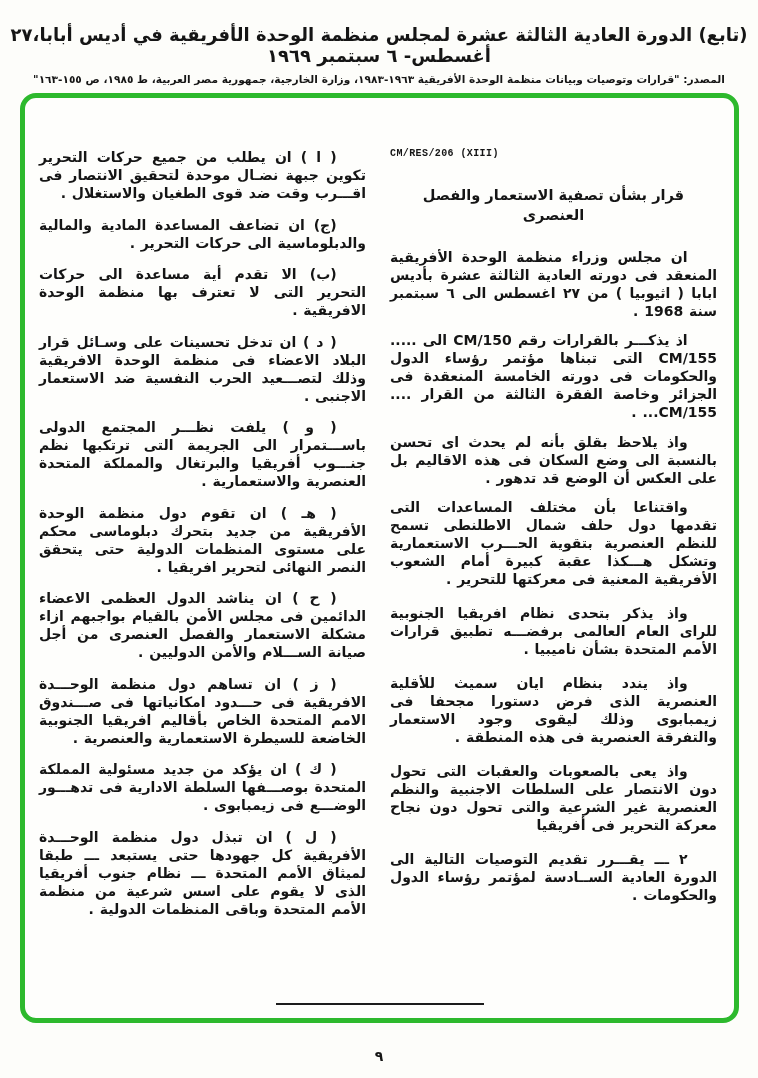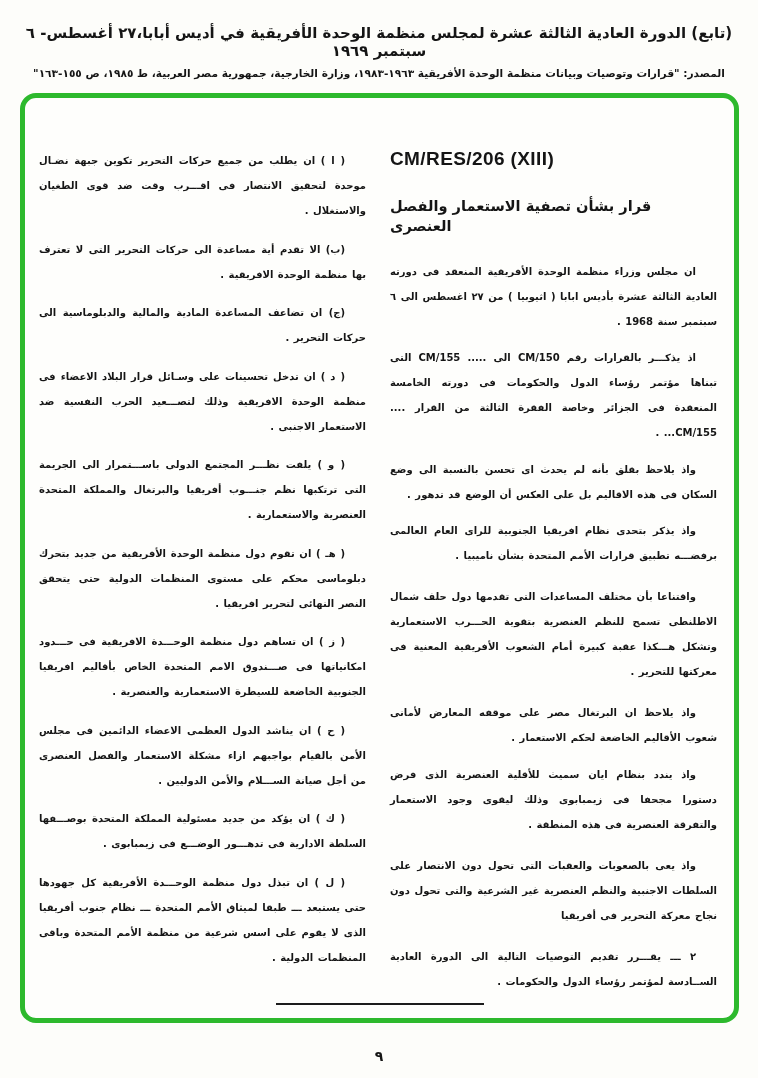--- a/index.html
+++ b/index.html
@@ -8,50 +8,50 @@
     background:#fdfdfa;
     font-family:"DejaVu Sans", sans-serif;
     color:#151515;
     position:relative;
     overflow:hidden;
   }
   .page { position:absolute; inset:0; }
 
   
   .hdr { padding-top:24px; text-align:center; direction:rtl; }
-  .hdr-line1 { font-size:15px; font-weight:800; letter-spacing:-0.2px; }
+  .hdr-line1 { font-size:18px; font-weight:800; letter-spacing:-0.2px; }
   .hdr-line2 { font-size:10.6px; font-weight:700; margin-top:7px; }
 
   
   .frame {
     position:absolute; left:20px; top:93px; width:719px; height:930px;
     border:5px solid var(--accent, #2db92d);
     border-radius:16px;
     background:#fefefc;
   }
   .cols {
     display:flex; direction:rtl; gap:24px;
     padding:50px 17px 0 14px;
     align-items:flex-start;
   }
   .col { width:333px; direction:rtl; }
 
   .ref {
     direction:ltr; text-align:left;
-    font-family:Liberation Sans, sans-serif;
-    font-size:19px; font-weight:700; letter-spacing:0.4px;
+    font-family:Liberation Mono, monospace;
+    font-size:10px; font-weight:700; letter-spacing:0.4px;
     margin:0 0 26px 0;
   }
   .title {
-    font-size:14.6px; font-weight:800; text-align:left;
+    font-size:14.6px; font-weight:800; text-align:center;
     margin:0 0 22px 0; line-height:1.4;
   }
   .col p {
-    font-size:10px; font-weight:700;
-    line-height:25px;
+    font-size:14px; font-weight:700;
+    line-height:18px;
     text-align:justify;
     text-indent:2.1em;
     margin:0 0 11.5px 0;
     word-spacing:1px;
   }
   .col-left p { margin-bottom:13.5px; }
   .col p.gap-lg { margin-bottom:16px; }
 
   .footnote-rule {
     position:absolute; bottom:13px; left:50%;
@@ -77,37 +77,36 @@
 
   <div class="frame">
     <div class="cols">
 
       <div class="col col-right">
         <div class="ref">CM/RES/206  (XIII)</div>
         <h1 class="title">قرار بشأن تصفية الاستعمار والفصل العنصرى</h1>
         <p>ان مجلس وزراء منظمة الوحدة الأفريقية المنعقد فى دورته العادية الثالثة عشرة بأديس ابابا ( اثيوبيا ) من ٢٧ اغسطس الى ٦ سبتمبر سنة 1968 .</p>
         <p>اذ يذكـــر بالقرارات رقم CM/150 الى ..... CM/155 التى تبناها مؤتمر رؤساء الدول والحكومات فى دورته الخامسة المنعقدة فى الجزائر وخاصة الفقرة الثالثة من القرار .... CM/155... .</p>
         <p>واذ يلاحظ بقلق بأنه لم يحدث اى تحسن بالنسبة الى وضع السكان فى هذه الاقاليم بل على العكس أن الوضع قد تدهور .</p>
+        <p class="gap-lg">واقتناعا بأن مختلف المساعدات التى تقدمها دول حلف شمال الاطلنطى تسمح للنظم العنصرية بتقوية الحـــرب الاستعمارية وتشكل هـــكذا عقبة كبيرة أمام الشعوب الأفريقية المعنية فى معركتها للتحرير .</p>
         <p class="gap-lg">واذ يذكر بتحدى نظام افريقيا الجنوبية للراى العام العالمى برفضـــه تطبيق قرارات الأمم المتحدة بشأن ناميبيا .</p>
-        <p class="gap-lg">واقتناعا بأن مختلف المساعدات التى تقدمها دول حلف شمال الاطلنطى تسمح للنظم العنصرية بتقوية الحـــرب الاستعمارية وتشكل هـــكذا عقبة كبيرة أمام الشعوب الأفريقية المعنية فى معركتها للتحرير .</p>
-        <p>واذ يلاحظ ان البرتغال مصر على موقفه المعارض لأمانى شعوب الأقاليم الخاضعة لحكم الاستعمار .</p>
         <p class="gap-lg">واذ يندد بنظام ايان سميث للأقلية العنصرية الذى فرض دستورا مجحفا فى زيمبابوى وذلك ليقوى وجود الاستعمار والتفرقة العنصرية فى هذه المنطقة .</p>
         <p class="gap-lg">واذ يعى بالصعوبات والعقبات التى تحول دون الانتصار على السلطات الاجنبية والنظم العنصرية غير الشرعية والتى تحول دون نجاح معركة التحرير فى أفريقيا</p>
         <p>٢ ـــ يقـــرر تقديم التوصيات التالية الى الدورة العادية الســادسة لمؤتمر رؤساء الدول والحكومات .</p>
       </div>
 
       <div class="col col-left">
         <p>( ا ) ان يطلب من جميع حركات التحرير تكوين جبهة نضـال موحدة لتحقيق الانتصار فى اقـــرب وقت ضد قوى الطغيان والاستغلال .</p>
+        <p>(ج) ان تضاعف المساعدة المادية والمالية والدبلوماسية الى حركات التحرير .</p>
         <p>(ب) الا تقدم أية مساعدة الى حركات التحرير التى لا تعترف بها منظمة الوحدة الافريقية .</p>
-        <p>(ج) ان تضاعف المساعدة المادية والمالية والدبلوماسية الى حركات التحرير .</p>
         <p>( د ) ان تدخل تحسينات على وسـائل قرار البلاد الاعضاء فى منظمة الوحدة الافريقية وذلك لتصـــعيد الحرب النفسية ضد الاستعمار الاجنبى .</p>
         <p>( و ) يلفت نظـــر المجتمع الدولى باســـتمرار الى الجريمة التى ترتكبها نظم جنـــوب أفريقيا والبرتغال والمملكة المتحدة العنصرية والاستعمارية .</p>
         <p>( هـ ) ان تقوم دول منظمة الوحدة الأفريقية من جديد بتحرك دبلوماسى محكم على مستوى المنظمات الدولية حتى يتحقق النصر النهائى لتحرير افريقيا .</p>
+        <p>( ح ) ان يناشد الدول العظمى الاعضاء الدائمين فى مجلس الأمن بالقيام بواجبهم ازاء مشكلة الاستعمار والفصل العنصرى من أجل صيانة الســـلام والأمن الدوليين .</p>
         <p>( ز ) ان تساهم دول منظمة الوحـــدة الافريقية فى حـــدود امكانياتها فى صـــندوق الامم المتحدة الخاص بأقاليم افريقيا الجنوبية الخاضعة للسيطرة الاستعمارية والعنصرية .</p>
-        <p>( ح ) ان يناشد الدول العظمى الاعضاء الدائمين فى مجلس الأمن بالقيام بواجبهم ازاء مشكلة الاستعمار والفصل العنصرى من أجل صيانة الســـلام والأمن الدوليين .</p>
         <p>( ك ) ان يؤكد من جديد مسئولية المملكة المتحدة بوصـــفها السلطة الادارية فى تدهـــور الوضـــع فى زيمبابوى .</p>
         <p>( ل ) ان تبذل دول منظمة الوحـــدة الأفريقية كل جهودها حتى يستبعد ـــ طبقا لميثاق الأمم المتحدة ـــ نظام جنوب أفريقيا الذى لا يقوم على اسس شرعية من منظمة الأمم المتحدة وباقى المنظمات الدولية .</p>
       </div>
 
     </div>
 
     <div class="footnote-rule"></div>
   </div>
 
   <div class="page-number">٩</div>

